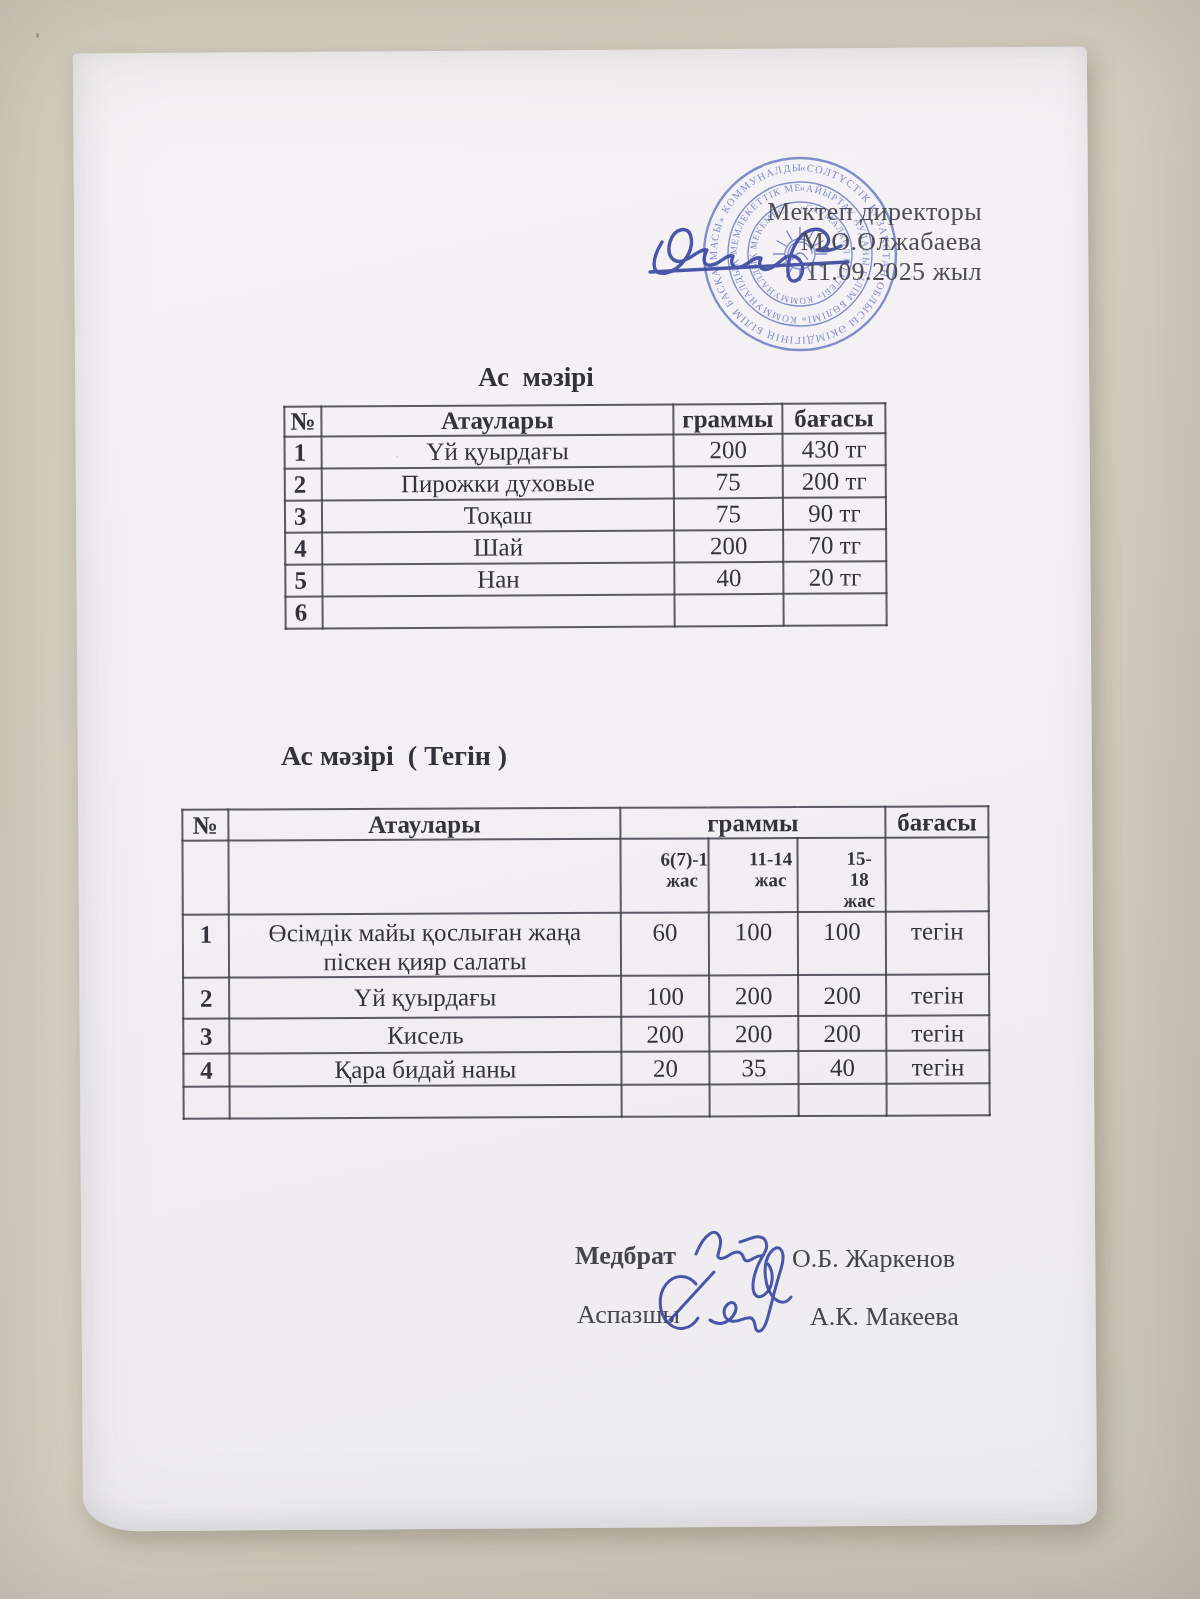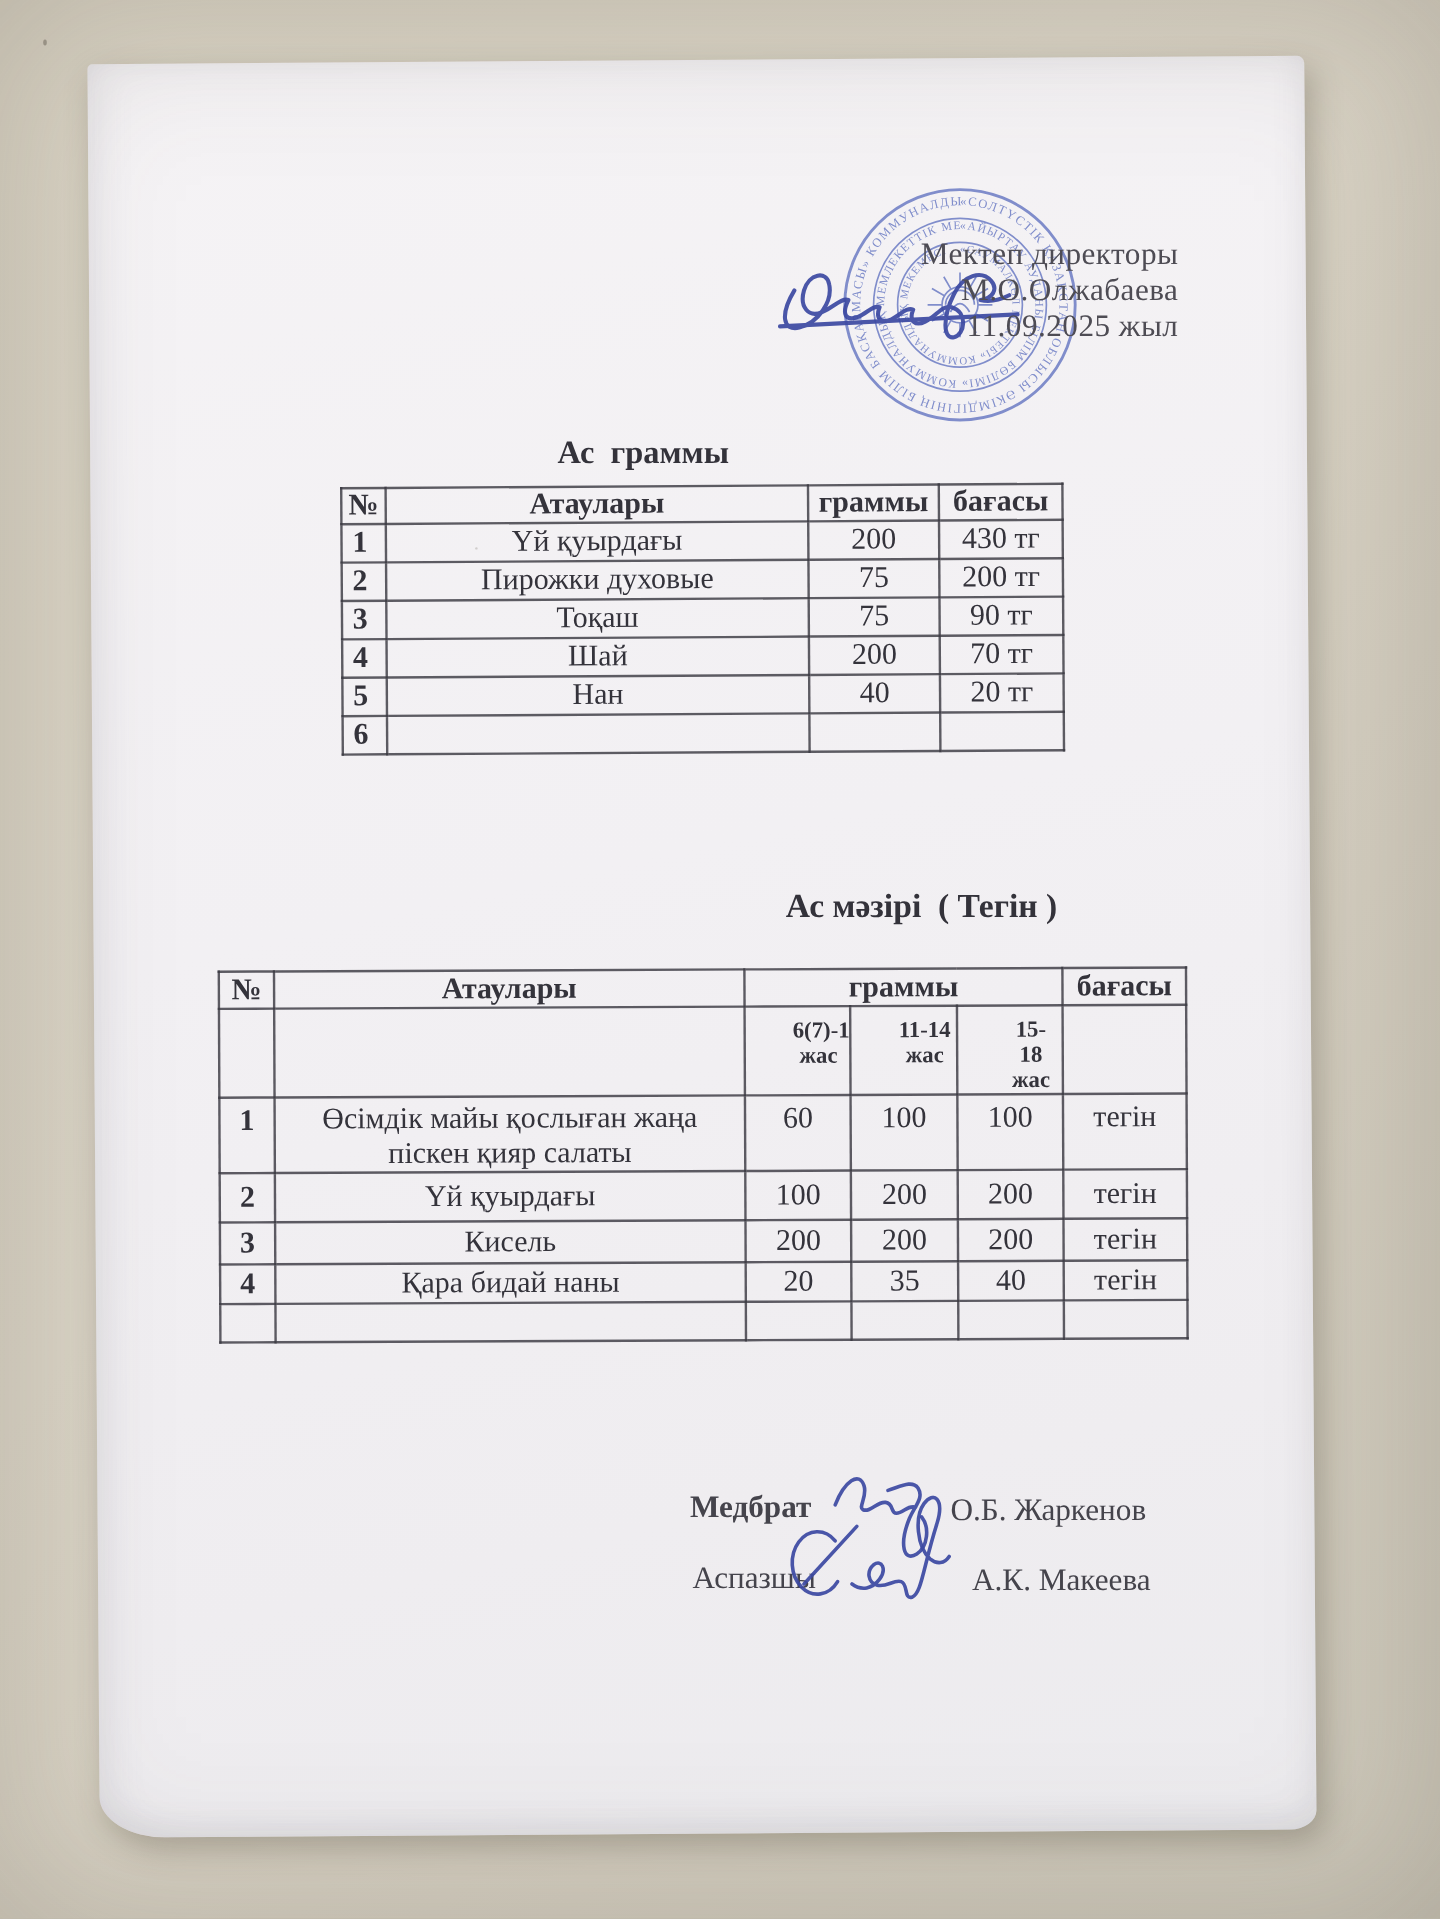--- a/index.html
+++ b/index.html
@@ -22,21 +22,21 @@
   
   .stamp{position:absolute;left:698px;top:152px;opacity:.88;filter:blur(.3px);}
   
   .director{position:absolute;left:746px;top:199px;width:236px;text-align:right;
     font-size:26px;line-height:26px;color:#4e4c54;letter-spacing:.4px;}
   .director div{margin-bottom:4px;white-space:pre;}
   .sig-main{position:absolute;left:640px;top:192px;}
   
   .title{position:absolute;font-weight:bold;color:#33323a;white-space:pre;}
   .title1{left:236px;top:362px;width:600px;text-align:center;font-size:27px;}
-  .title2{left:281px;top:740px;width:600px;text-align:right;font-size:28px;}
+  .title2{left:281px;top:740px;width:600px;text-align:left;font-size:28px;}
   
   table{border-collapse:collapse;table-layout:fixed;position:absolute;
     font-family:"Liberation Serif","DejaVu Serif",serif;color:#34333b;}
   td,th{border:2px solid rgba(58,57,66,.82);padding:0 4px;text-align:center;
     font-size:25px;font-weight:normal;overflow:hidden;}
   th{font-weight:bold;}
   .num{font-weight:bold;text-align:center;}
   .t1{left:284px;top:404px;width:601px;transform:rotate(-0.35deg);}
   .t1 thead tr{height:27px;}
   .t1 tbody tr{height:32px;}
@@ -97,21 +97,21 @@
       <path d="M 10,80 L 208,70"></path>
     </g>
   </svg>
 
   <div class="director">
     <div>Мектеп директоры</div>
     <div>М.О.Олжабаева</div>
     <div>11.09.2025 жыл</div>
   </div>
 
-  <div class="title title1">Ас  граммы</div>
+  <div class="title title1">Ас  мәзірі</div>
   <table class="t1">
     <colgroup>
         <col style="width:37px">
         <col style="width:352px">
         <col style="width:109px">
         <col style="width:103px">
       </colgroup>
     <thead>
       <tr>
         <th>№</th>

